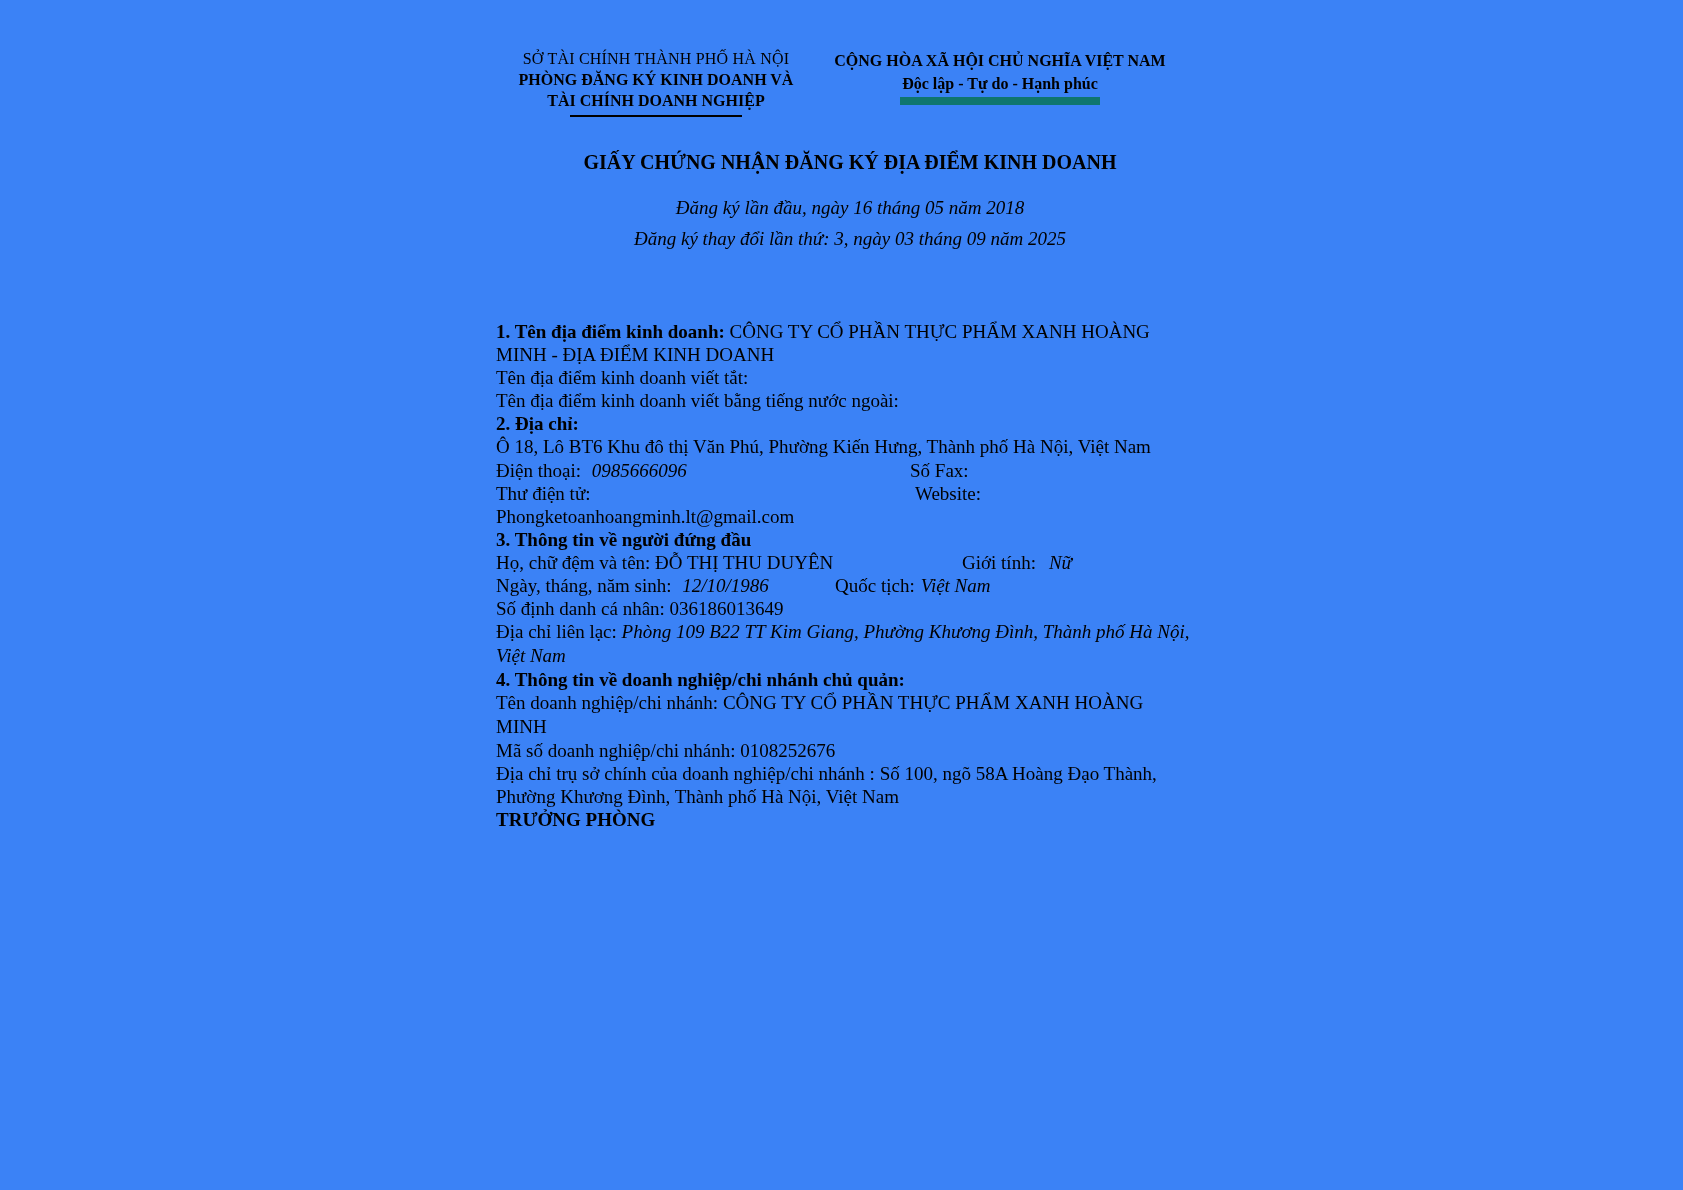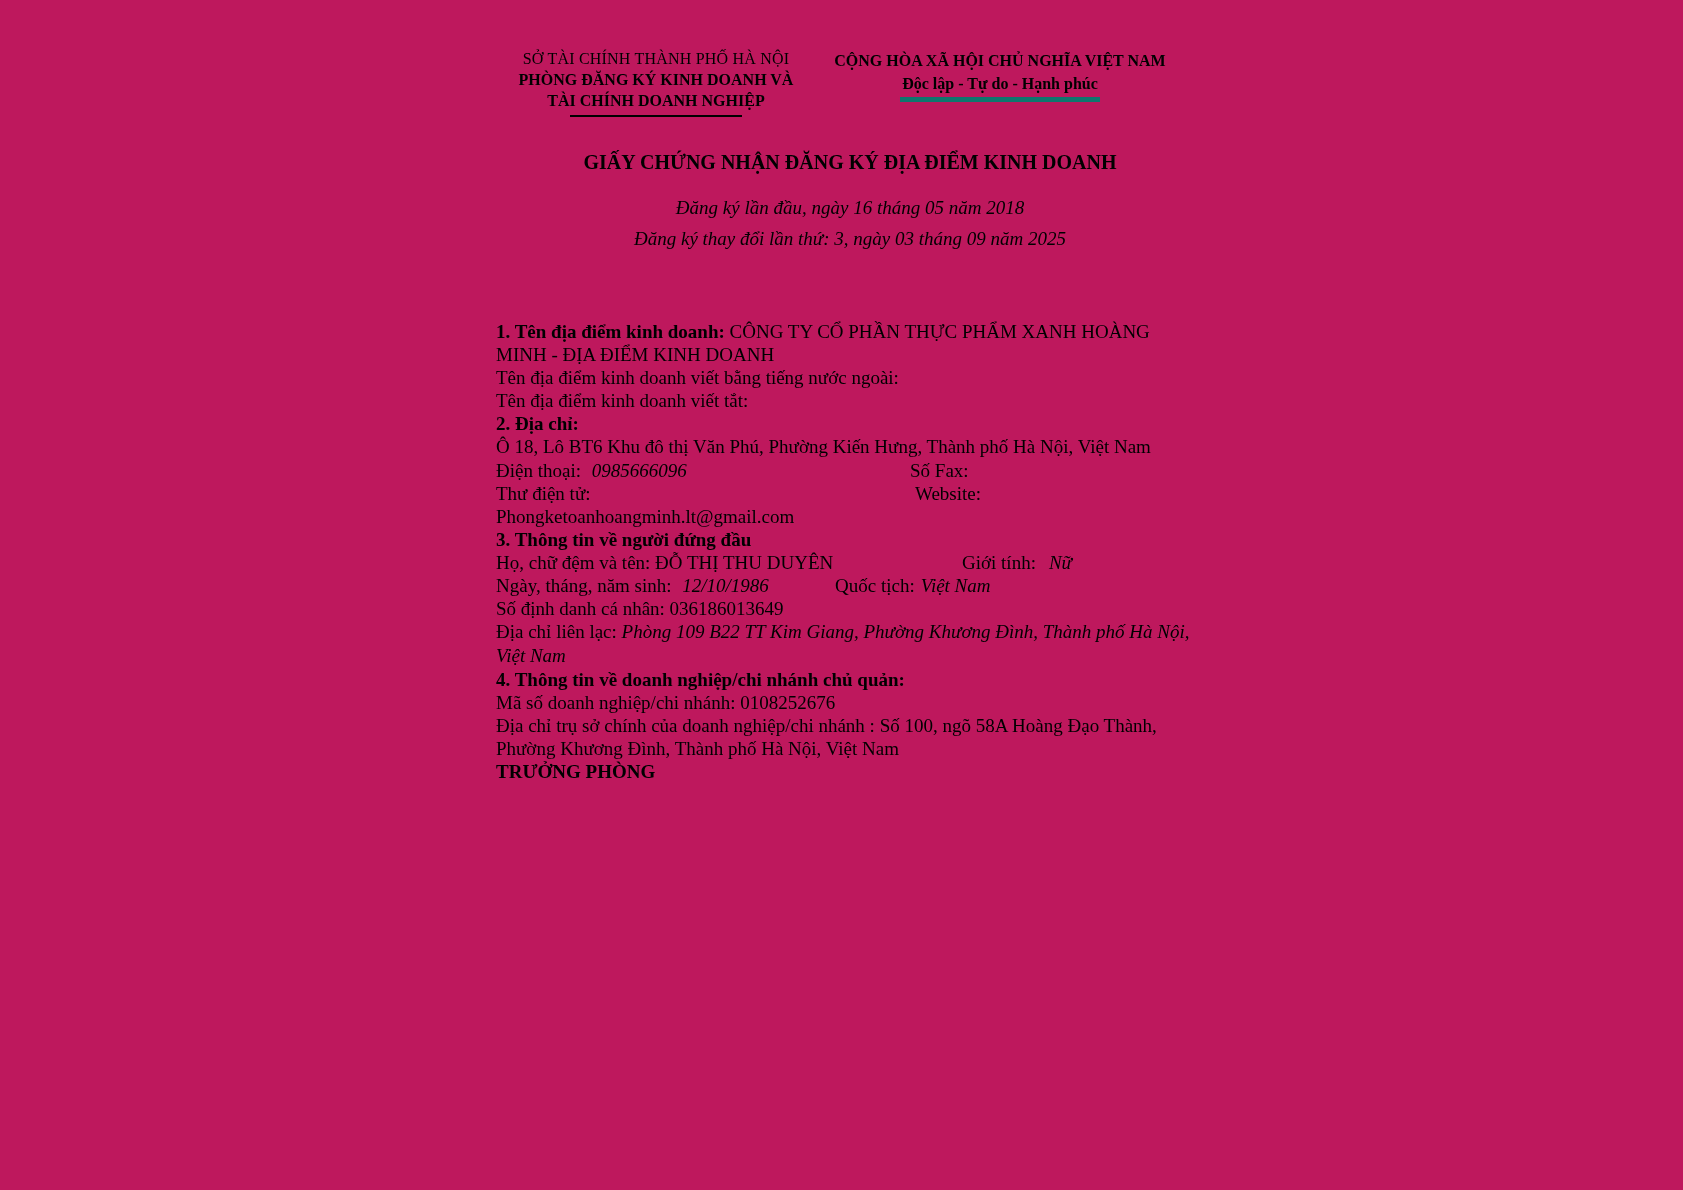--- a/index.html
+++ b/index.html
@@ -4,39 +4,39 @@
 <style>
   html,body{margin:0;padding:0;}
   body{
     width:1683px;height:1190px;
     background:#ffffff;
     font-family:"Liberation Serif","DejaVu Serif",serif;
     color:#000;
     position:relative;
     overflow:hidden;
   }
-  .page{position:absolute;inset:0;background:#be185d;}
+  .page{position:absolute;inset:0;background:#3b82f6;}
 
   
   .org-block{
     position:absolute;left:486px;top:48px;width:340px;
     text-align:center;font-size:16px;line-height:21px;
   }
   .org-line1{font-weight:normal;letter-spacing:0.2px;}
   .org-line2,.org-line3{font-weight:bold;}
   .org-rule{width:172px;height:0;border-bottom:2px solid #000;margin:4px auto 0 auto;}
 
   .national-block{
     position:absolute;left:822px;top:50px;width:356px;
     text-align:center;font-size:16px;line-height:21px;font-weight:bold;
   }
   .motto-wrap{margin-top:2px;}
   .motto{
     display:inline-block;
-    border-bottom:5px solid #0f766e;
+    border-bottom:8px solid #0f766e;
     padding:0 2px 3px 2px;
   }
 
   
   .title-block{
     position:absolute;left:500px;top:150px;width:700px;text-align:center;
   }
   .doc-title{font-size:20px;font-weight:bold;line-height:24px;margin:0;}
   .doc-code{font-size:19px;font-weight:bold;line-height:23px;margin:21px 0 0 0;}
   .reg-line{font-size:19px;font-style:italic;line-height:23px;margin:22px 0 0 0;}
@@ -96,22 +96,22 @@
 
   <div class="title-block">
     <p class="doc-title">GIẤY CHỨNG NHẬN ĐĂNG KÝ ĐỊA ĐIỂM KINH DOANH</p>
     <p class="reg-line">Đăng ký lần đầu, ngày 16 tháng 05 năm 2018</p>
     <p class="reg-line reg-line2">Đăng ký thay đổi lần thứ: 3, ngày 03 tháng 09 năm 2025</p>
   </div>
 
   <div class="content">
 
     <p><b>1. Tên địa điểm kinh doanh:</b> <span>CÔNG TY CỔ PHẦN THỰC PHẨM XANH HOÀNG MINH - ĐỊA ĐIỂM KINH DOANH</span></p>
+    <p>Tên địa điểm kinh doanh viết tắt:</p>
     <p>Tên địa điểm kinh doanh viết bằng tiếng nước ngoài:</p>
-    <p>Tên địa điểm kinh doanh viết tắt:</p>
 
     <p class="mt10"><b>2. Địa chỉ:</b></p>
     <p class="ital lh24">Ô 18, Lô BT6 Khu đô thị Văn Phú, Phường Kiến Hưng, Thành phố Hà Nội, Việt Nam</p>
     <p class="row mt4">
       <span>Điện thoại:</span>
       <i class="val-gap2">0985666096</i>
       <span class="col-fax">Số Fax:</span>
     </p>
     <p class="row mt5">
       <span>Thư điện tử:</span>
@@ -133,20 +133,24 @@
     <p class="mt8">
       <span>Số định danh cá nhân:</span>
       <span>036186013649</span>
     </p>
     <p class="mt14 lh24">
       <span>Địa chỉ liên lạc:</span>
       <i>Phòng 109 B22 TT Kim Giang, Phường Khương Đình, Thành phố Hà Nội, Việt Nam</i>
     </p>
 
     <p class="mt4"><b>4. Thông tin về doanh nghiệp/chi nhánh chủ quản:</b></p>
+    <p class="mt5 lh24">
+      <span>Tên doanh nghiệp/chi nhánh:</span>
+      <span>CÔNG TY CỔ PHẦN THỰC PHẨM XANH HOÀNG MINH</span>
+    </p>
     <p>
       <span>Mã số doanh nghiệp/chi nhánh:</span>
       <span>0108252676</span>
     </p>
     <p>
       <span>Địa chỉ trụ sở chính của doanh nghiệp/chi nhánh :</span>
       <span>Số 100, ngõ 58A Hoàng Đạo Thành, Phường Khương Đình, Thành phố Hà Nội, Việt Nam</span>
     </p>
 
     <p class="sig">TRƯỞNG PHÒNG</p>

